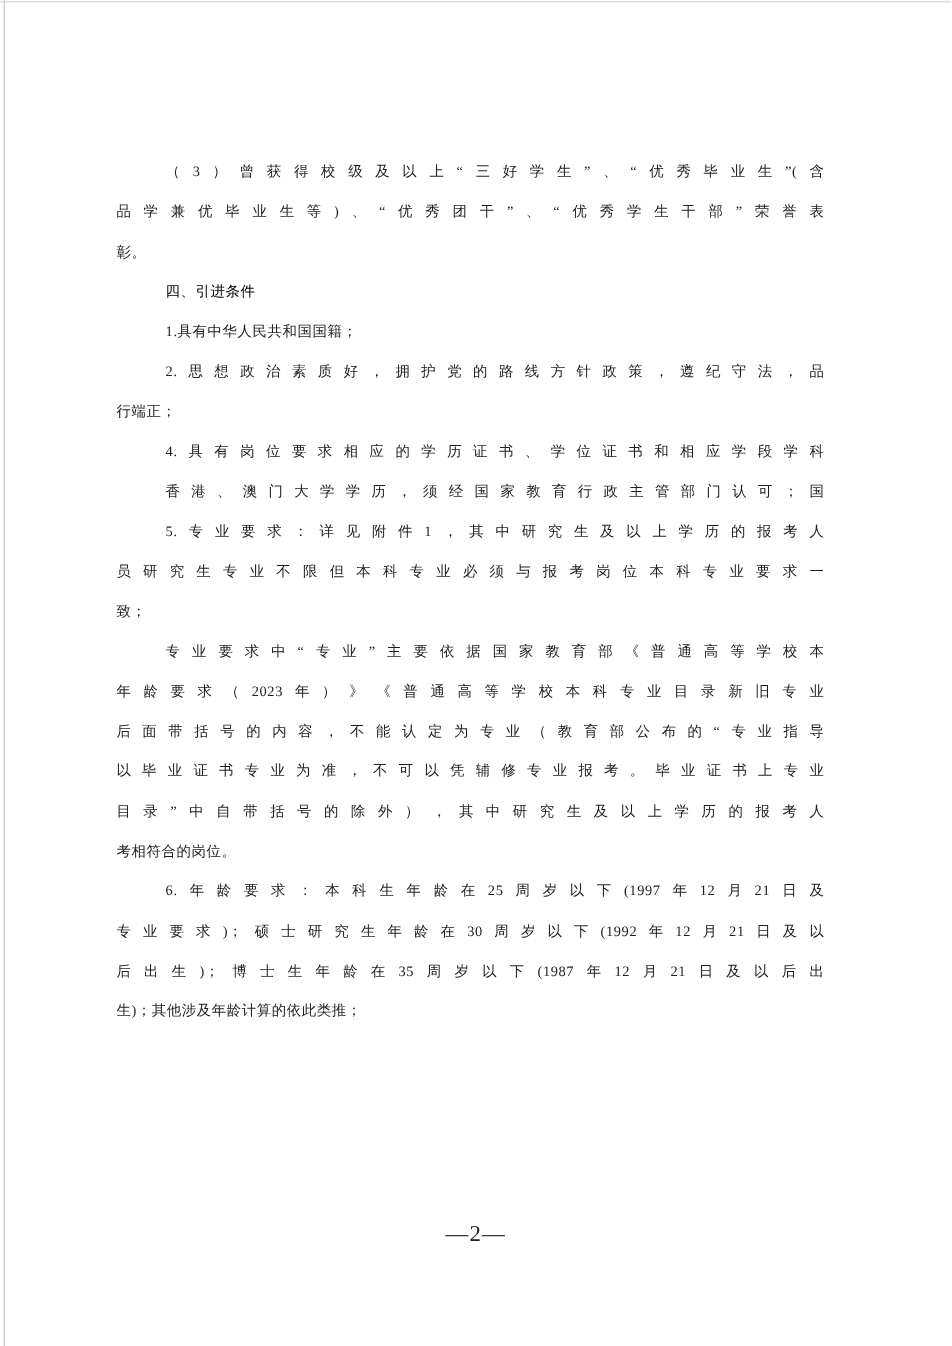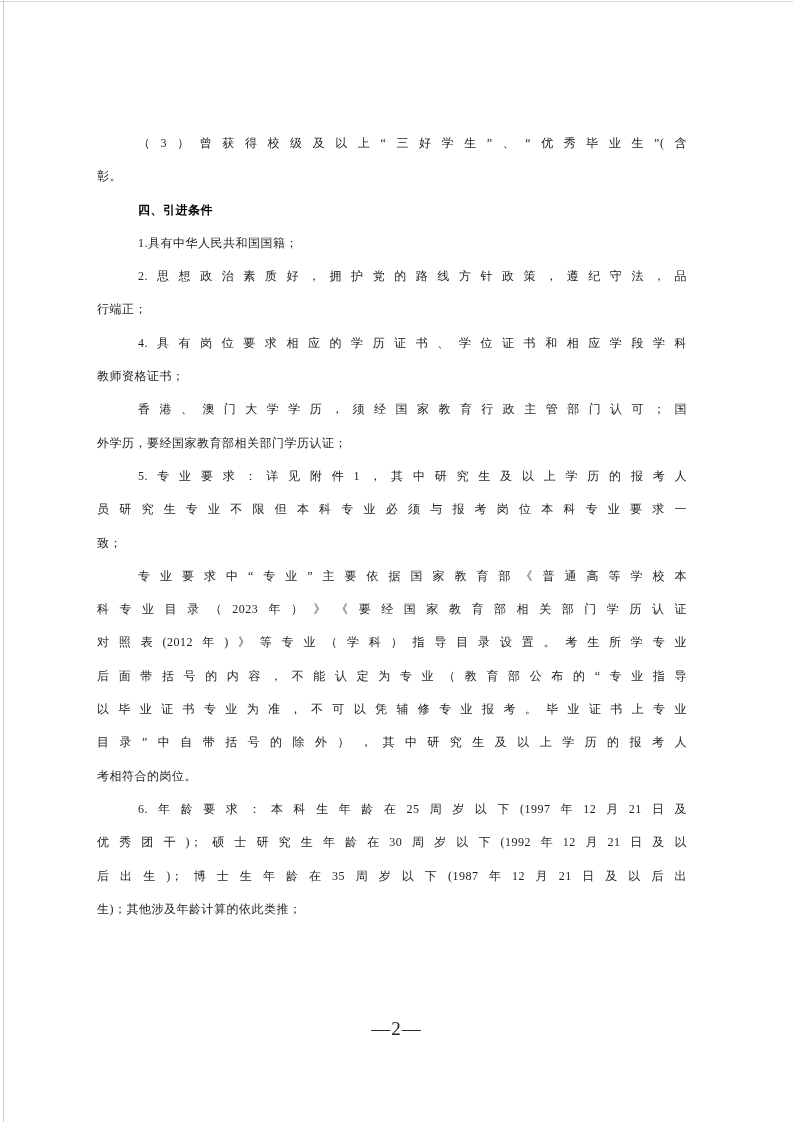--- a/index.html
+++ b/index.html
@@ -33,21 +33,21 @@
     overflow: hidden;
     text-align: justify;
     text-align-last: justify;
     letter-spacing: 0.5px;
     white-space: normal;
   }
   .line.last { text-align-last: left; }
   .line.indent { padding-left: 41px; }
   .paragraph.heading .line {
     font-family: "Liberation Sans", "DejaVu Sans", sans-serif;
-    font-weight: bold;
+    font-weight: normal;
     color: #000000;
   }
   .footer {
     position: absolute;
     left: 0;
     top: 1015px;
     width: 100%;
     text-align: center;
     font-size: 19px;
     line-height: 28px;
@@ -58,56 +58,54 @@
 </head>
 <body>
 
 <div class="page">
   <div class="edge-left"></div>
   <div class="edge-top"></div>
 
   <div class="doc-body">
       <div class="paragraph">
         <div class="line indent">（3）曾获得校级及以上“三好学生”、“优秀毕业生”(含</div>
+        <div class="line">品学兼优毕业生等)、“优秀团干”、“优秀学生干部”荣誉表</div>
         <div class="line last">彰。</div>
       </div>
       <div class="paragraph heading">
         <div class="line indent last">四、引进条件</div>
       </div>
       <div class="paragraph">
         <div class="line indent last">1.具有中华人民共和国国籍；</div>
       </div>
       <div class="paragraph">
         <div class="line indent">2.思想政治素质好，拥护党的路线方针政策，遵纪守法，品</div>
         <div class="line last">行端正；</div>
       </div>
       <div class="paragraph">
         <div class="line indent">4.具有岗位要求相应的学历证书、学位证书和相应学段学科</div>
-        <div class="line last">教师资格证书；</div>
       </div>
       <div class="paragraph">
         <div class="line indent">香港、澳门大学学历，须经国家教育行政主管部门认可；国</div>
-        <div class="line last">外学历，要经国家教育部相关部门学历认证；</div>
       </div>
       <div class="paragraph">
         <div class="line indent">5.专业要求：详见附件1，其中研究生及以上学历的报考人</div>
         <div class="line">员研究生专业不限但本科专业必须与报考岗位本科专业要求一</div>
         <div class="line last">致；</div>
       </div>
       <div class="paragraph">
         <div class="line indent">专业要求中“专业”主要依据国家教育部《普通高等学校本</div>
-        <div class="line">科专业目录（2023年）》《要经国家教育部相关部门学历认证</div>
-        <div class="line">对照表(2012年)》等专业（学科）指导目录设置。考生所学专业</div>
+        <div class="line">年龄要求（2023年）》《普通高等学校本科专业目录新旧专业</div>
         <div class="line">后面带括号的内容，不能认定为专业（教育部公布的“专业指导</div>
         <div class="line">以毕业证书专业为准，不可以凭辅修专业报考。毕业证书上专业</div>
         <div class="line">目录”中自带括号的除外），其中研究生及以上学历的报考人</div>
         <div class="line last">考相符合的岗位。</div>
       </div>
       <div class="paragraph">
         <div class="line indent">6.年龄要求：本科生年龄在25周岁以下(1997年12月21日及</div>
-        <div class="line">优秀团干)；硕士研究生年龄在30周岁以下(1992年12月21日及以</div>
+        <div class="line">专业要求)；硕士研究生年龄在30周岁以下(1992年12月21日及以</div>
         <div class="line">后出生)；博士生年龄在35周岁以下(1987年12月21日及以后出</div>
         <div class="line last">生)；其他涉及年龄计算的依此类推；</div>
       </div>
     </div>
 
   <div class="footer">—2—</div>
 </div>
 
 </body></html>

